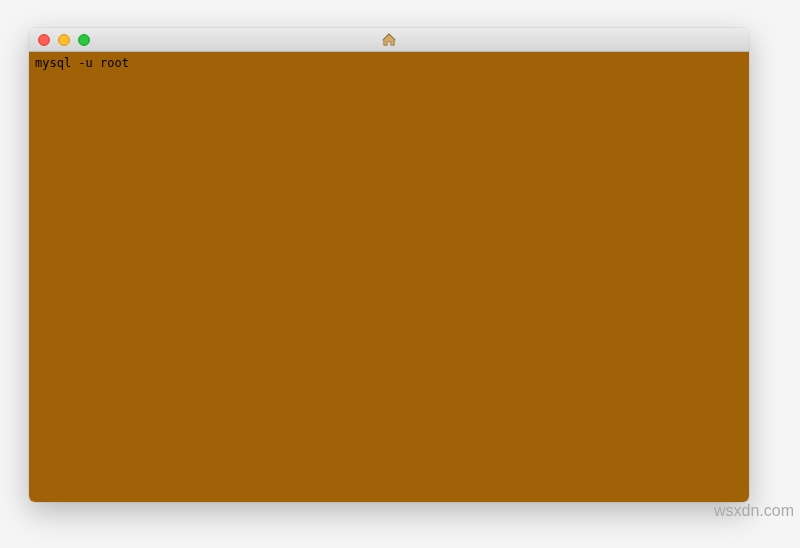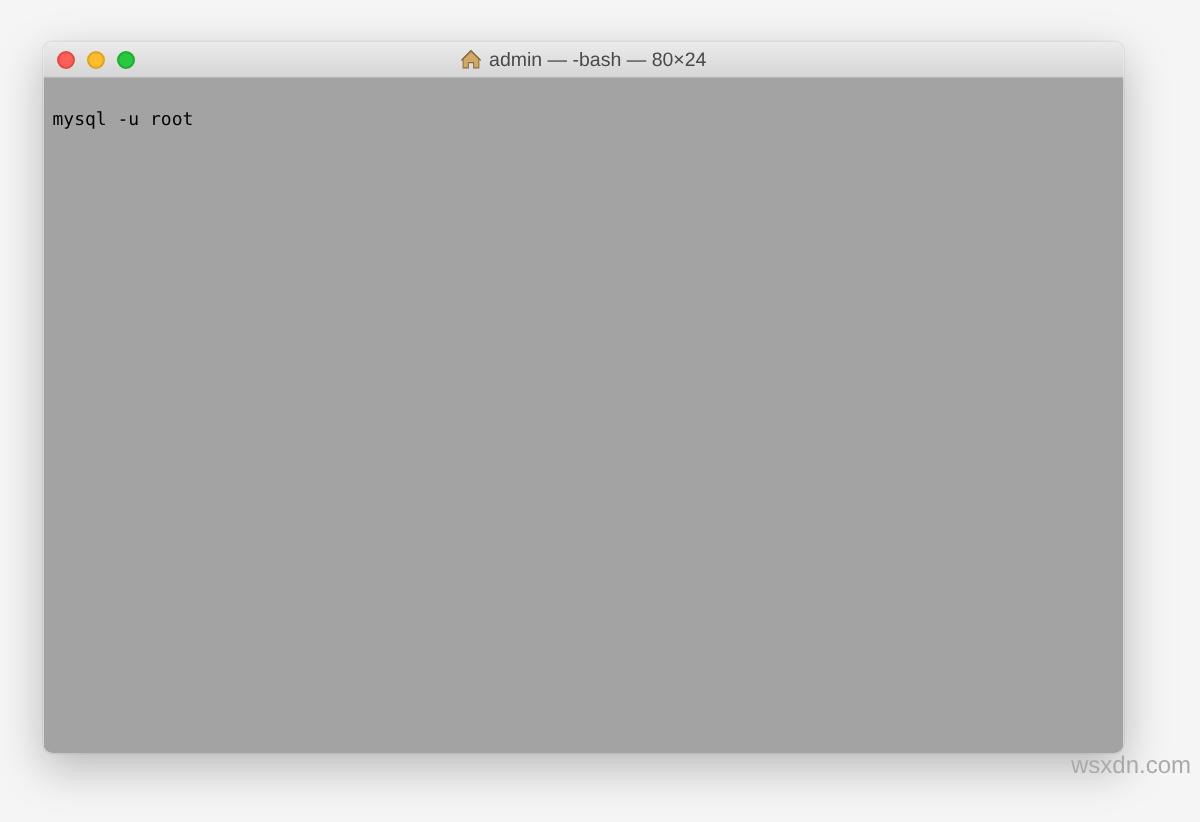--- a/index.html
+++ b/index.html
@@ -69,22 +69,22 @@
     }
     .home-icon {
       width: 14px;
       height: 14px;
       display: inline-flex;
       align-items: center;
       justify-content: center;
     }
     .terminal-body {
       flex: 1;
-      background: #a3a3a3;
-      padding: 20px 6px;
+      background: #a16207;
+      padding: 4px 6px;
       font-family: "Menlo", "Monaco", "Consolas", monospace;
       font-size: 12px;
       line-height: 1.3;
       color: #000000;
       overflow: hidden;
     }
     .terminal-line {
       white-space: pre;
     }
     .watermark {
@@ -106,21 +106,20 @@
       <div class="traffic-light min-btn"></div>
       <div class="traffic-light max-btn"></div>
     </div>
     <div class="title-group">
       <span class="home-icon">
         <svg width="14" height="14" viewBox="0 0 16 16">
           <path d="M8 1 L14 7 L14 14 L10 14 L10 10 L6 10 L6 14 L2 14 L2 7 Z" fill="#d4a968" stroke="#8a6d3b" stroke-width="0.8"></path>
           <path d="M1 8 L8 1 L15 8" fill="none" stroke="#8a6d3b" stroke-width="1.2" stroke-linecap="round"></path>
         </svg>
       </span>
-      <span class="title-text">admin — -bash — 80×24</span>
     </div>
   </div>
   <div class="terminal-body">
     <div class="terminal-line">mysql -u root</div>
   </div>
 </div>
 
 <div class="watermark">wsxdn.com</div>
 
 </body></html>

